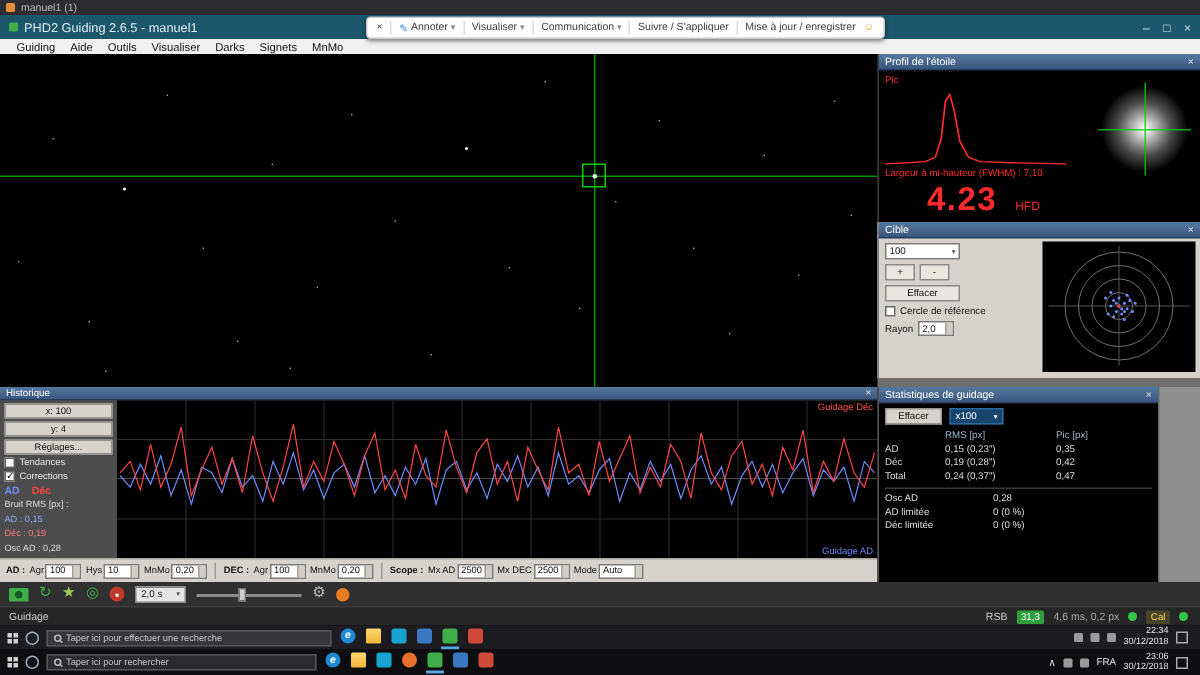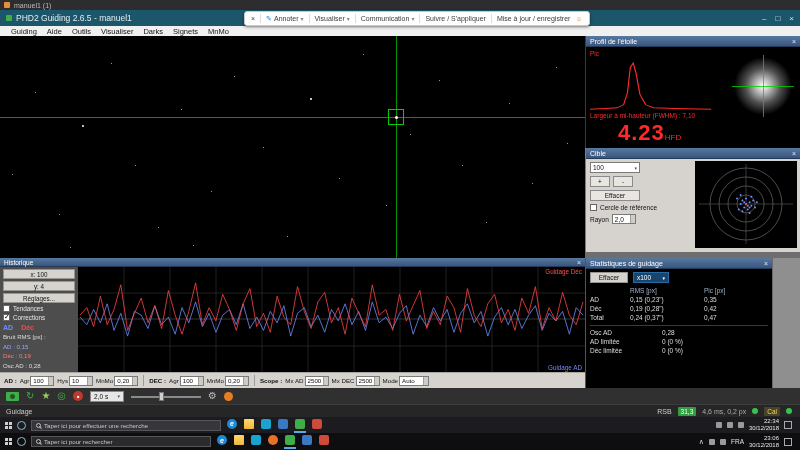--- a/index.html
+++ b/index.html
@@ -42,21 +42,21 @@
   .pane-title{height:11px;background:linear-gradient(#56799f,#39557e);color:#fff;font-size:7px;display:flex;align-items:center;padding:0 4px;border-bottom:1px solid #243a58}
   .pane-close{margin-left:auto;font-size:7px;color:#e4e9f2}
   .graph-title{height:9px;font-size:6.5px}
 
   
   #profile-pane{left:585px;top:0;width:215px;height:112px;background:#000;border-left:1px solid #3a3a3a}
   #profile-body{position:relative;height:100px}
   .red{color:#ff2a2a}
   #peak-label{position:absolute;left:4px;top:3px;font-size:6.5px}
   #fwhm-text{position:absolute;left:4px;bottom:28px;font-size:6.5px;white-space:nowrap}
-  #hfd-row{position:absolute;left:32px;bottom:1px;display:flex;align-items:baseline;gap:0}
+  #hfd-row{position:absolute;left:32px;bottom:1px;display:flex;align-items:baseline;gap:12px}
   #hfd-value{font-size:22px;font-weight:bold;letter-spacing:1px}
   #hfd-label{font-size:8px}
   #profile-curve{position:absolute;left:2px;top:10px;width:125px;height:56px}
   #star-closeup{position:absolute;right:6px;top:8px;width:62px;height:62px;background:radial-gradient(circle at 50% 50%,#fff 0%,#bdbdbd 16%,#4f4f4f 40%,#000 66%)}
   #closeup-h{position:absolute;left:0;top:50%;width:100%;height:1px;background:rgba(0,210,0,.8)}
   #closeup-v{position:absolute;left:50%;top:0;width:1px;height:100%;background:rgba(0,210,0,.8)}
 
   
   #target-pane{left:585px;top:112px;width:215px;height:104px;background:#d6d3ce;border-left:1px solid #7c7c7c}
   #target-body{position:relative;height:92px;padding:3px 4px;font-size:6.5px;color:#111}

